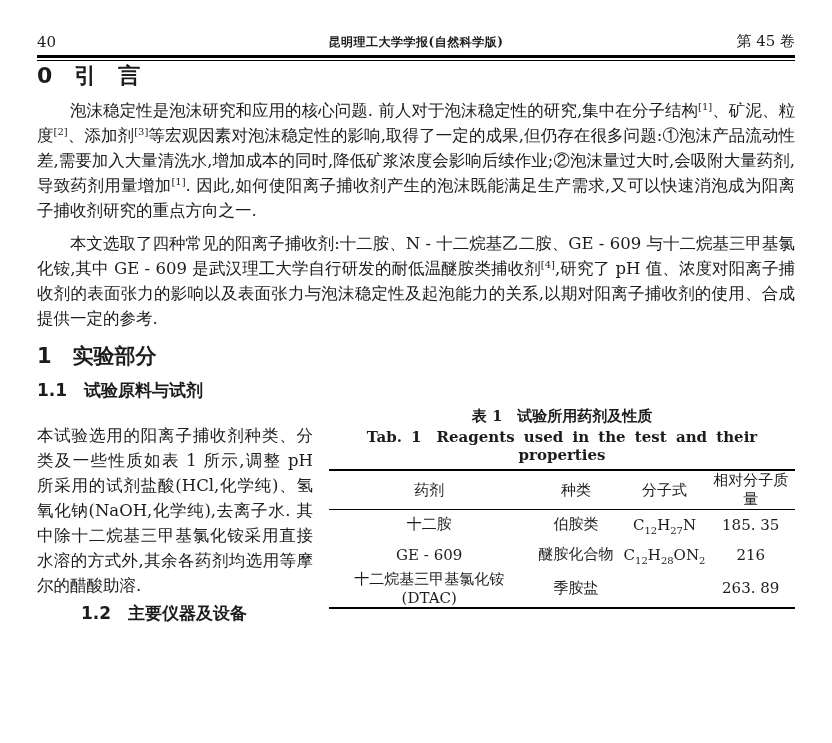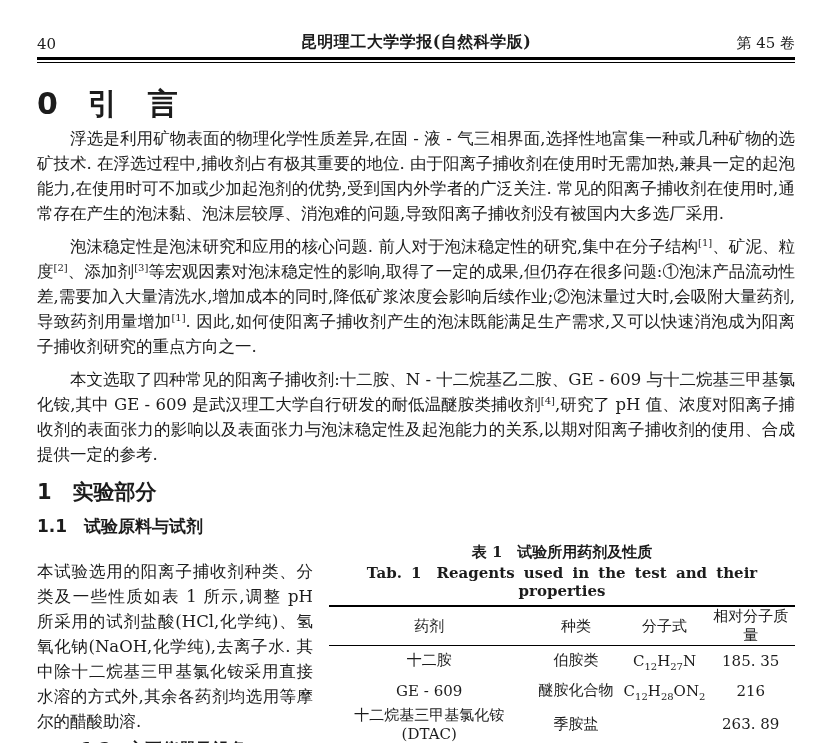--- a/index.html
+++ b/index.html
@@ -4,25 +4,25 @@
 <style>
   * { margin:0; padding:0; box-sizing:border-box; }
   html,body { background:#ffffff; }
   .page {
     width:832px; height:743px; background:#fff; color:#1c1c1c;
     padding:0 37px; overflow:hidden; position:relative;
     font-family:"DejaVu Serif","Liberation Serif",serif;
   }
   .page-header { display:flex; align-items:flex-end; justify-content:space-between; padding-top:32px; font-size:15px; }
   .page-num { width:90px; }
-  .journal-title { font-weight:bold; font-size:16px; letter-spacing:0.5px; text-align:center; flex:1; }
+  .journal-title { font-weight:bold; font-size:12px; letter-spacing:0.5px; text-align:center; flex:1; }
   .volume { width:90px; text-align:right; }
   .rule-thick { height:3px; background:#000; margin-top:4px; }
   .rule-thin  { height:1px; background:#000; margin-top:2px; }
-  .sec-h { font-family:"DejaVu Sans","Liberation Sans",sans-serif; font-weight:bold; font-size:30px; line-height:29px; margin-top:26px; }
+  .sec-h { font-family:"DejaVu Sans","Liberation Sans",sans-serif; font-weight:bold; font-size:22px; line-height:29px; }
   .sec-h2 { font-family:"DejaVu Sans","Liberation Sans",sans-serif; font-weight:bold; font-size:21px; line-height:27px; margin-top:12px; }
   .sub-h { font-family:"DejaVu Sans","Liberation Sans",sans-serif; font-weight:bold; font-size:17px; line-height:22px; margin-top:9px; }
   .body-p { font-size:16.5px; line-height:25px; text-align:justify; text-indent:2em; margin-top:8px; }
   sup.cite { font-size:10px; line-height:0; }
   .columns { display:flex; gap:16px; margin-top:5px; }
   .left-col { flex:0 0 276px; }
   .left-col .col-p { font-size:16.5px; line-height:25px; text-align:justify;margin-top:17px; }
   .left-col .sub-h { margin-top:4px;margin-left:44px; }
   .right-col { flex:1; padding-top:1px; }
   .tbl-title { text-align:center; font-weight:bold; font-size:15px; line-height:18px; }
@@ -46,21 +46,20 @@
   <header class="page-header">
     <span class="page-num">40</span>
     <span class="journal-title">昆明理工大学学报(自然科学版)</span>
     <span class="volume">第 45 卷</span>
   </header>
   <div class="rule-thick"></div>
   <div class="rule-thin"></div>
 
   <h2 class="sec-h">0　引　言</h2>
 
-  <p class="body-p">浮选是利用矿物表面的物理化学性质差异,在固 - 液 - 气三相界面,选择性地富集一种或几种矿物的选矿技术. 在浮选过程中,捕收剂占有极其重要的地位. 由于阳离子捕收剂在使用时无需加热,兼具一定的起泡能力,在使用时可不加或少加起泡剂的优势,受到国内外学者的广泛关注. 常见的阳离子捕收剂在使用时,通常存在产生的泡沫黏、泡沫层较厚、消泡难的问题,导致阳离子捕收剂没有被国内大多选厂采用.</p>
 
   <p class="body-p"><span>泡沫稳定性是泡沫研究和应用的核心问题. 前人对于泡沫稳定性的研究,集中在分子结构</span><sup class="cite">[1]</sup><span>、矿泥、粒度</span><sup class="cite">[2]</sup><span>、添加剂</span><sup class="cite">[3]</sup><span>等宏观因素对泡沫稳定性的影响,取得了一定的成果,但仍存在很多问题:①泡沫产品流动性差,需要加入大量清洗水,增加成本的同时,降低矿浆浓度会影响后续作业;②泡沫量过大时,会吸附大量药剂,导致药剂用量增加</span><sup class="cite">[1]</sup><span>. 因此,如何使阳离子捕收剂产生的泡沫既能满足生产需求,又可以快速消泡成为阳离子捕收剂研究的重点方向之一.</span></p>
 
   <p class="body-p"><span>本文选取了四种常见的阳离子捕收剂:十二胺、N - 十二烷基乙二胺、GE - 609 与十二烷基三甲基氯化铵,其中 GE - 609 是武汉理工大学自行研发的耐低温醚胺类捕收剂</span><sup class="cite">[4]</sup><span>,研究了 pH 值、浓度对阳离子捕收剂的表面张力的影响以及表面张力与泡沫稳定性及起泡能力的关系,以期对阳离子捕收剂的使用、合成提供一定的参考.</span></p>
 
   <h2 class="sec-h2">1　实验部分</h2>
 
   <h3 class="sub-h">1.1　试验原料与试剂</h3>
 
   <div class="columns">

